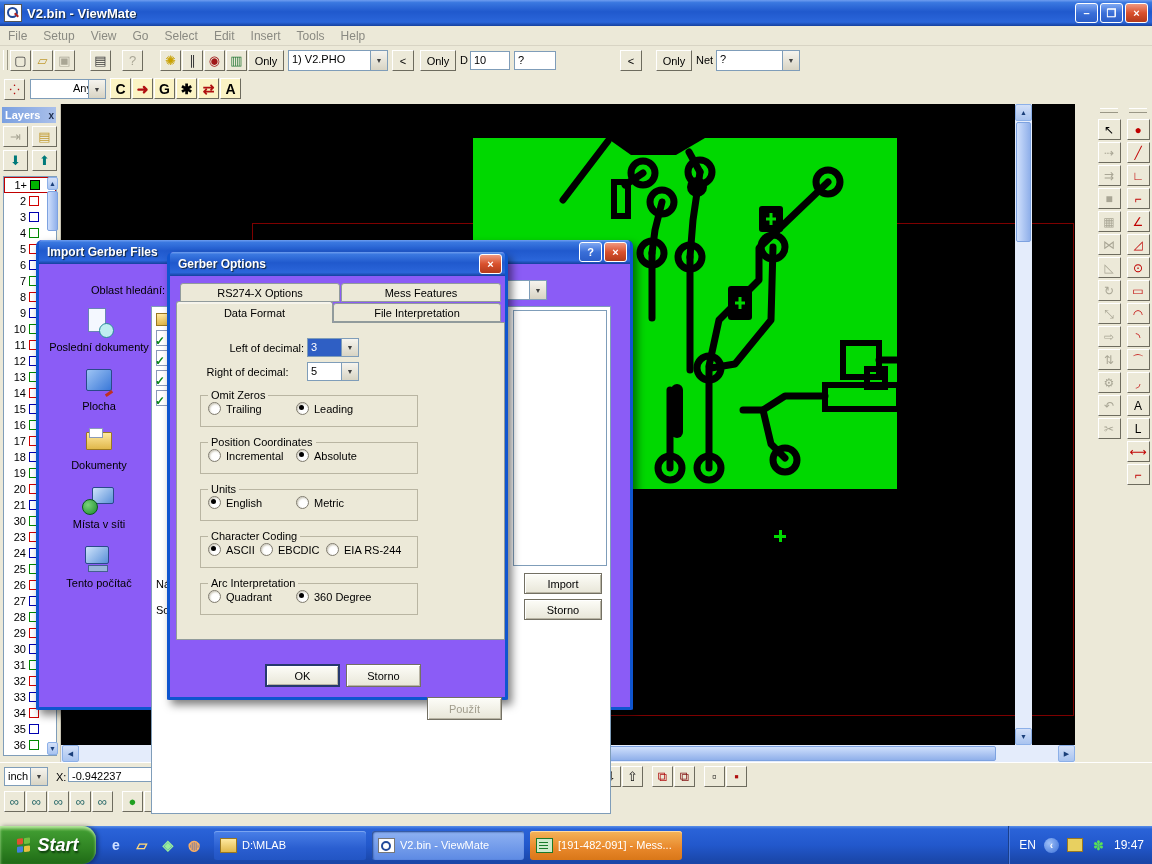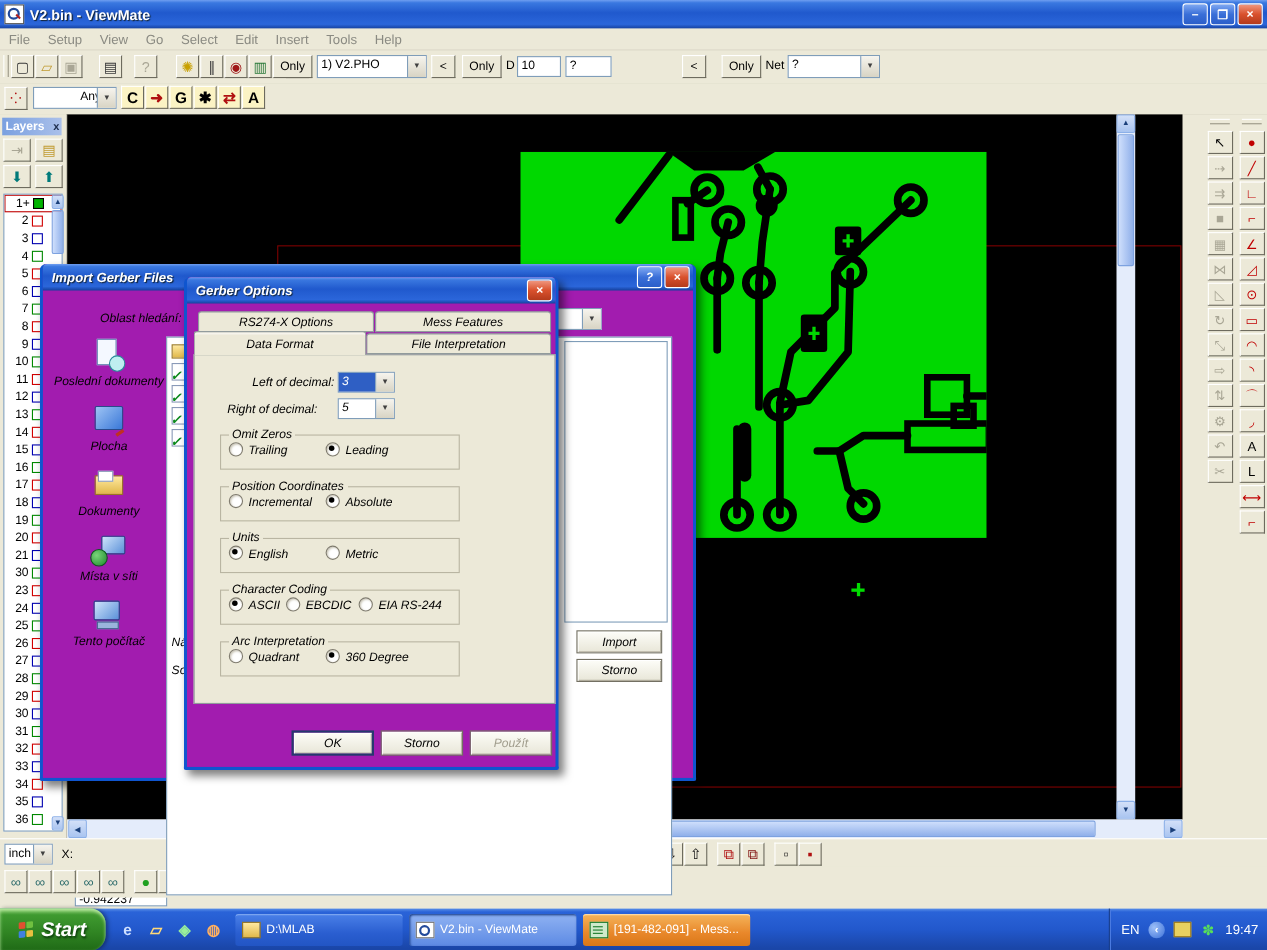--- a/index.html
+++ b/index.html
@@ -62,30 +62,30 @@
   #layers-close{margin-left:auto;margin-right:2px;color:#203050;font-weight:bold;font-size:10px;}
   .lpbtns{position:absolute;display:flex;gap:4px;}
   .lpbtns .tbtn{width:25px;height:21px;}
   #layer-list{position:absolute;left:3px;top:72px;width:54px;height:580px;background:#fff;border:1px solid #7f9db9;box-sizing:border-box;overflow:hidden;}
   .lrow{height:16px;display:flex;align-items:center;font-size:11px;box-sizing:border-box;}
   .lnum{width:22px;text-align:right;margin-right:3px;}
   .lsq{width:10px;height:10px;border:1px solid transparent;box-sizing:border-box;}
   .lrow.lsel{border:1px solid #c00000;}
   #layer-mini-scroll{position:absolute;right:1px;top:72px;width:12px;height:580px;}
   
-  .dialog{position:absolute;background:#a21caf;border:3px solid #0f55cf;border-top:none;border-radius:6px 6px 2px 2px;
-    box-shadow:4px 5px 8px rgba(0,0,0,.5);box-sizing:border-box;font-style:italic;}
+  .dialog{position:absolute;background:#8b5cf6;border:3px solid #0f55cf;border-top:none;border-radius:6px 6px 2px 2px;
+    box-shadow:4px 5px 8px rgba(0,0,0,.5);box-sizing:border-box;}
   .dtitle{height:24px;background:linear-gradient(180deg,#6f9ef0 0%,#3a78e0 10%,#2059cd 45%,#2b66da 85%,#15409e 100%);
     border-radius:4px 4px 0 0;display:flex;align-items:center;color:#fff;font-weight:bold;font-size:12px;
     padding-left:8px;text-shadow:1px 1px 1px #123;}
   .dtitle .capbtns{margin-right:3px;}
   .pbtn{position:absolute;background:linear-gradient(180deg,#fdfdf8,#e8e6d8);border:1px solid #737063;
     box-shadow:inset 1px 1px 0 #fff,inset -1px -1px 0 #b8b4a4;font-size:11px;display:flex;align-items:center;justify-content:center;box-sizing:border-box;}
   .pbtn.default{border:2px solid #26396e;}
-  .pbtn.disabled{color:#a19d8d;}
+  .pbtn.disabled{color:#a19d8d;margin-top:33px;}
   
   .gtab{position:absolute;height:19px;background:#ece9d8;border:1px solid #919b9c;border-bottom:1px solid #919b9c;
     display:flex;align-items:center;justify-content:center;font-size:11px;box-sizing:border-box;border-radius:3px 3px 0 0;}
   .gtab.active{height:22px;border-bottom:none;z-index:3;box-shadow:inset 0 2px 0 #f6f4ec;}
   #gtab-pane{position:absolute;left:6px;top:70px;width:329px;height:318px;border:1px solid #919b9c;background:#ece9d8;box-sizing:border-box;z-index:2;}
   .grp{border:1px solid #b9b5a2;margin:0 0 9px 0;padding:1px 0 0 7px;height:38px;width:218px;box-sizing:border-box;position:relative;}
   .grp legend{font-size:11px;padding:0 3px;}
   .opt{display:inline-block;font-size:11px;}
   .radio{display:inline-block;width:11px;height:11px;border-radius:50%;border:1px solid #7f7b6e;background:#fff;
     box-shadow:inset 1px 1px 2px #c9c5b5;margin-right:5px;vertical-align:-2px;position:relative;}
@@ -683,21 +683,21 @@
     <div class="pbtn" style="left:176px;top:412px;width:75px;height:23px;">Storno</div>
     <div class="pbtn disabled" style="left:257px;top:412px;width:75px;height:23px;">Použít</div>
   </div>
 
   <div id="status1">
     <div class="xcombo" style="left:4px;top:4px;width:44px;height:19px;">
       <span class="val">inch</span>
       <span class="drop">▼</span>
     </div>
     <span class="xlabel" style="left:56px;top:8px;">X:</span>
-    <div class="xinput" style="left:68px;top:4px;width:84px;height:15px;margin-top:42px;">-0.942237</div>
+    <div class="xinput" style="left:68px;top:4px;width:84px;height:15px;">-0.942237</div>
     <span class="xlabel" style="left:158px;top:8px;">Y:</span>
     <div class="xinput" style="left:170px;top:4px;width:80px;height:19px;">0.690643</div>
     <div class="istrip" style="left:256px;top:3px;">
         <div class="tbtn">
           <span style="color: rgb(58, 58, 58);">◺</span>
         </div>
         <div class="tbtn">
           <span style="color: rgb(58, 58, 58);">⊕</span>
         </div>
         <div class="tbtn">

